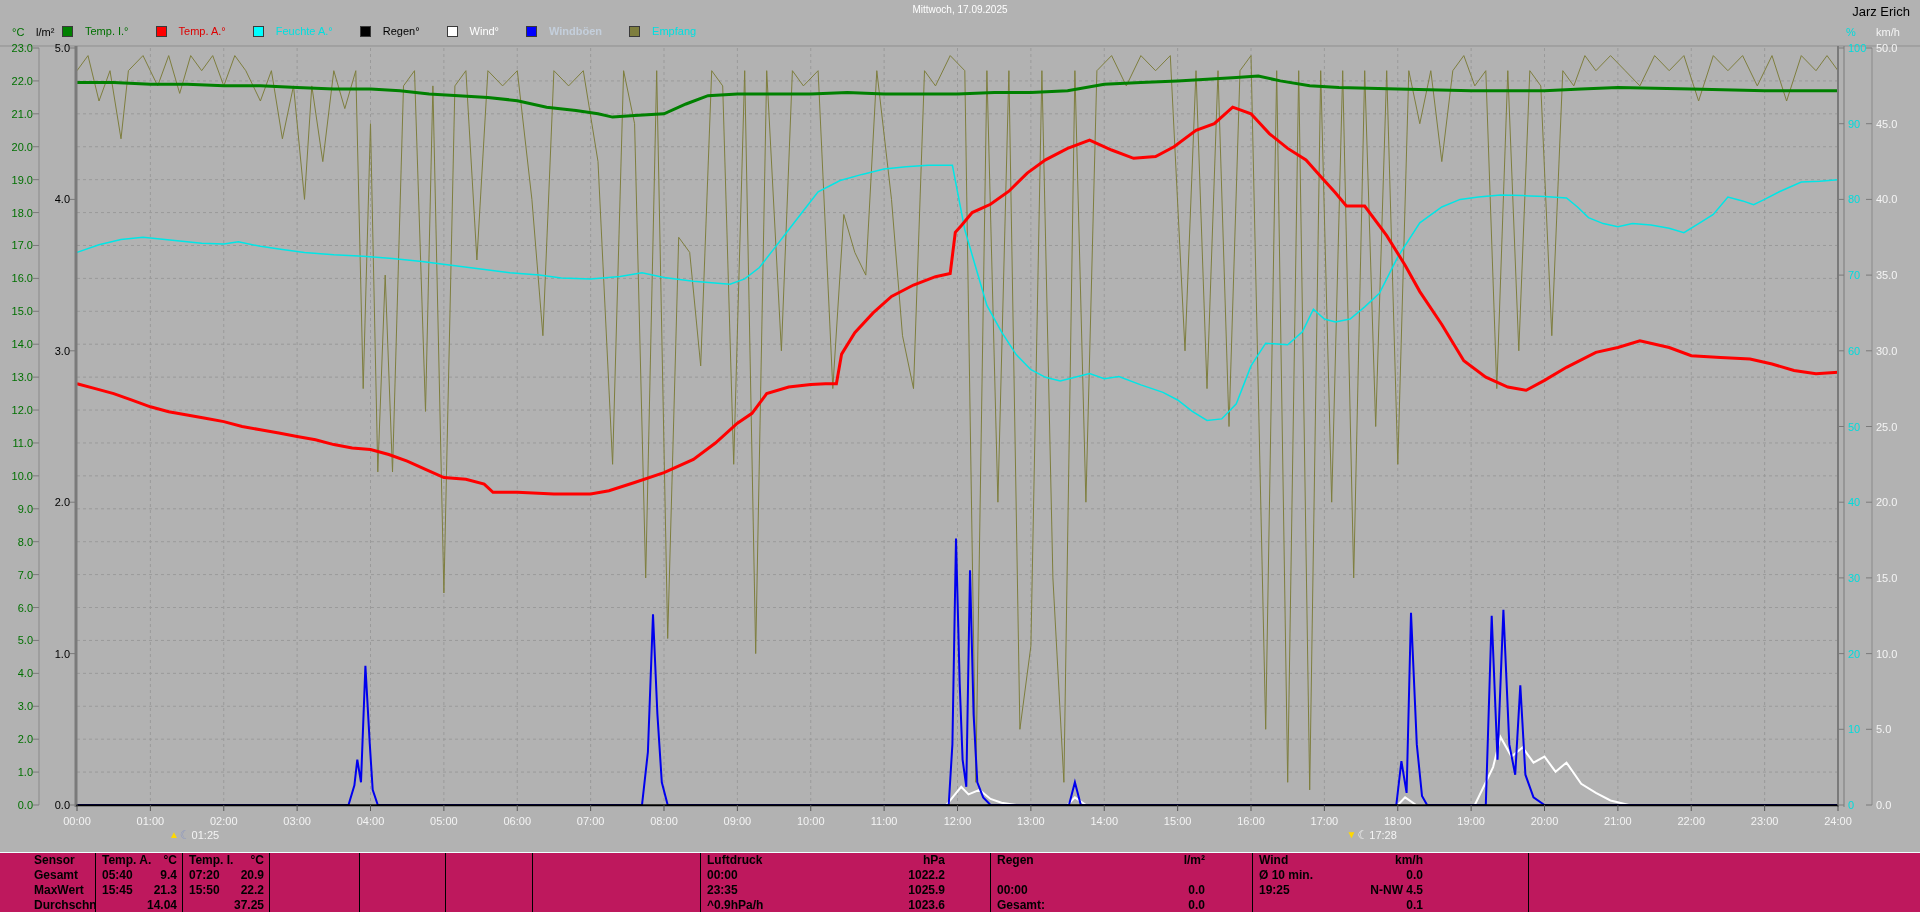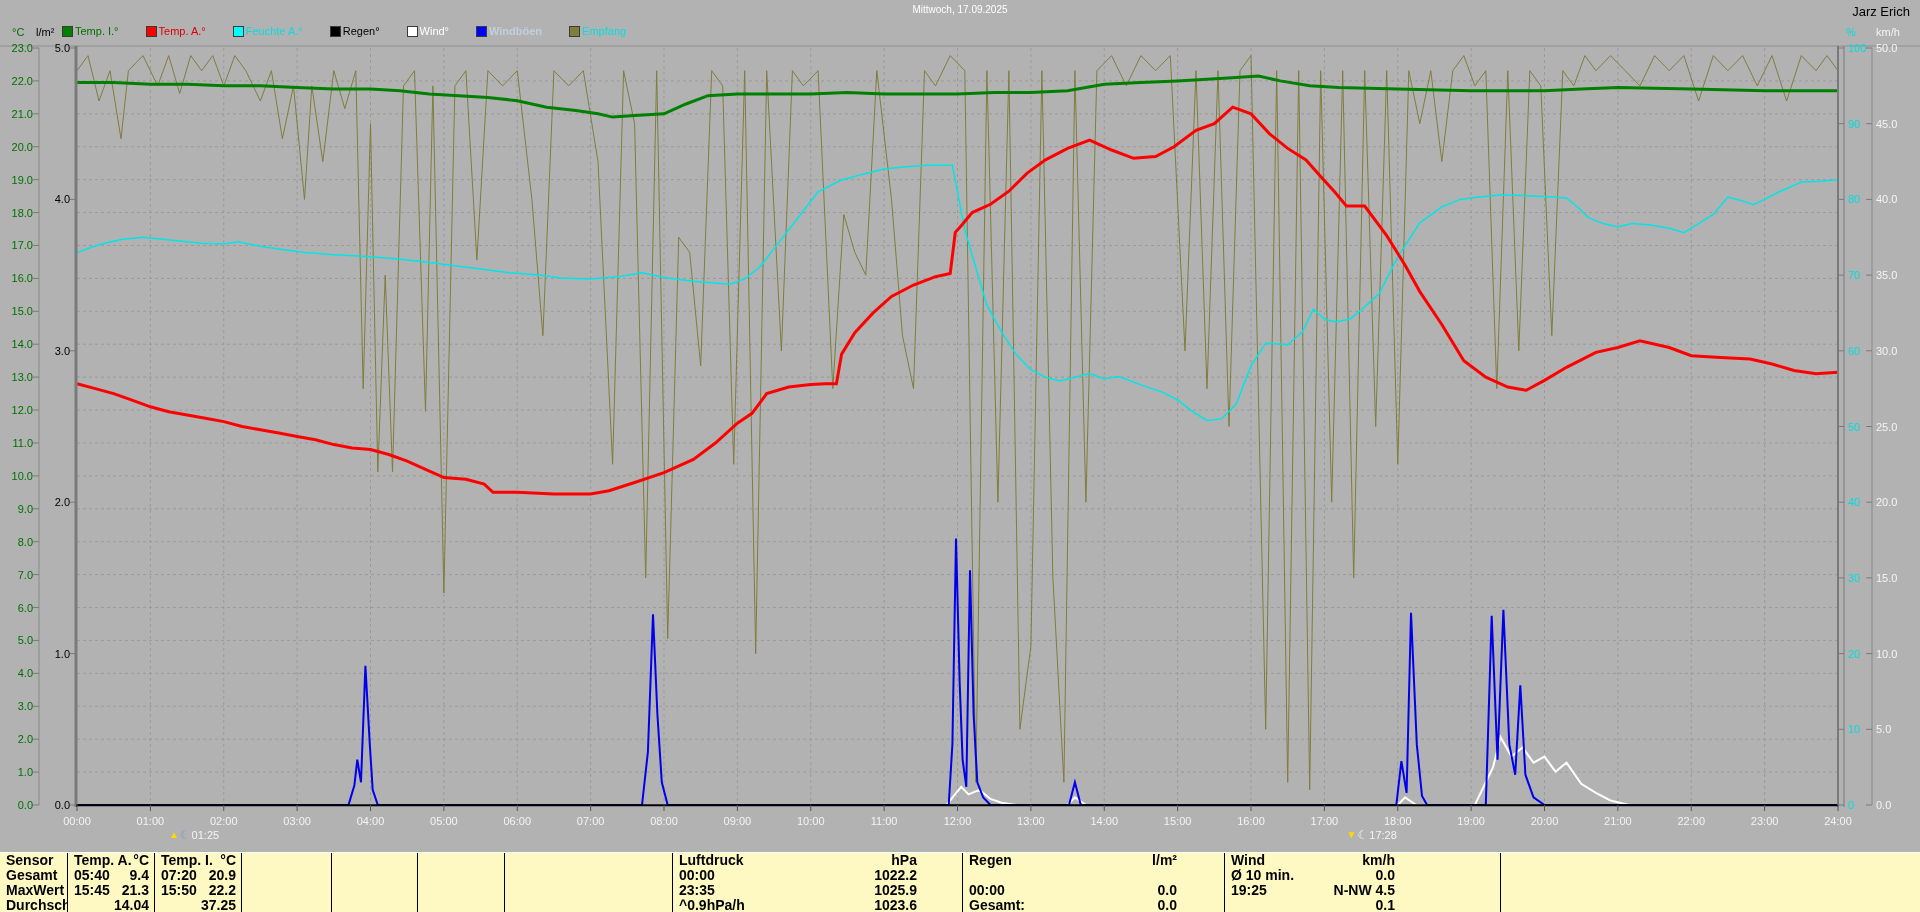--- a/index.html
+++ b/index.html
@@ -19,36 +19,36 @@
   }
   .axis-head { position:absolute; top:26px; font-size:11px; white-space:nowrap; }
   .ah-c    { left:12px;  color:#007000; }
   .ah-lm   { left:36px;  color:#000000; }
   .ah-pct  { left:1846px; color:#00dcdc; }
   .ah-kmh  { left:1876px; color:#f4f4f4; }
   #legend {
     position:absolute; left:62px; top:25px; display:flex; gap:27px;
     font-size:11px; align-items:center; white-space:nowrap;
   }
-  .lg-item { display:flex; align-items:center; gap:2px; }
+  .lg-item { display:flex; align-items:center; gap:12px; }
   .lg-sq { width:11px; height:11px; border:1px solid #3a3a3a; display:inline-block; }
   #markers { position:absolute; left:0; top:0; width:1920px; height:852px; pointer-events:none; }
   .moon-marker {
     position:absolute; top:829px; display:flex; align-items:center; gap:1px;
     color:#f4f4f4; font-size:11px; white-space:nowrap;
   }
   .moon-arrow { color:#ffd800; font-size:10px; line-height:10px; }
   .moon-glyph { font-size:12px; line-height:12px; }
   .moon-glyph.rise { color:#8894c0; }
   .moon-glyph.set  { color:#f4f4f4; }
   .ftable {
     position:absolute; left:0; bottom:0; width:1920px; height:60px;
-    background:#fef9c3; border-top:1px solid #f0ffff;
+    background:#be185d; border-top:1px solid #f0ffff;
     display:grid; grid-template-columns:68px 87px 87px 90px 86px 87px 168px 290px 262px 276px 1fr;
-    font-size:14px; font-weight:bold; line-height:15px;
+    font-size:12px; font-weight:bold; line-height:15px;padding-left:28px;
   }
   .tcol { border-right:1px solid #000; padding:0 5px 0 6px; display:grid; grid-template-rows:repeat(4,15px); overflow:hidden; }
   .tcol:last-child { border-right:none; }
   .trow { display:flex; justify-content:space-between; align-items:center; }
   .tc-luft  .trow { padding-right:40px; }
   .tc-regen .trow { padding-right:42px; }
   .tc-wind  .trow { padding-right:100px;text-align:right; }
 </style>
 </head>
 <body>

